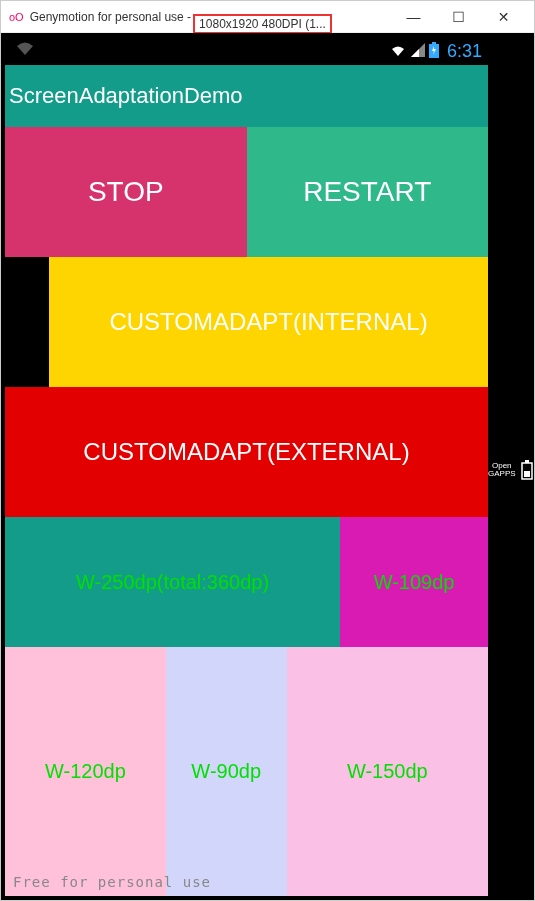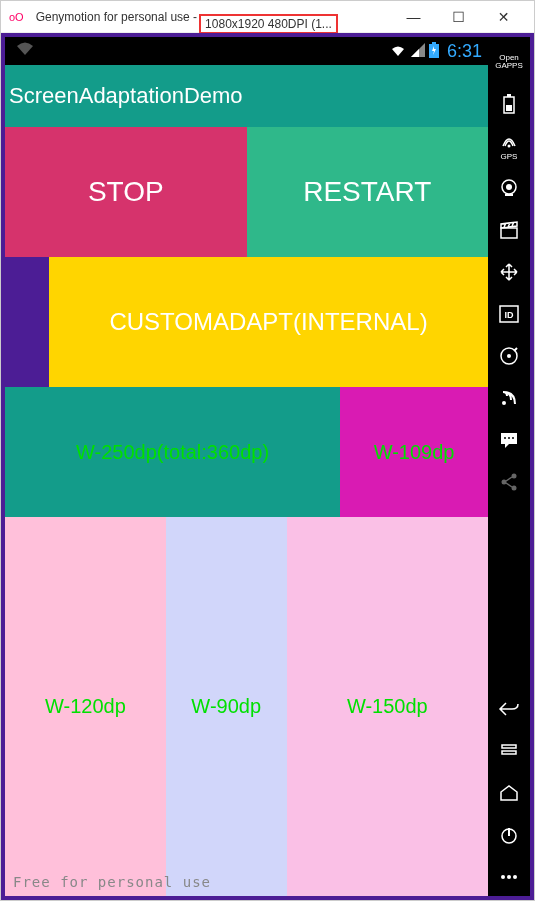--- a/index.html
+++ b/index.html
@@ -1,27 +1,27 @@
 <!DOCTYPE html>
 <html><head>
   <meta charset="utf-8">
   <style>
     * { margin: 0; padding: 0; box-sizing: border-box; }
     body { font-family: Arial, sans-serif; background: #fff; width: 535px; height: 901px; overflow: hidden; }
     
     .window { width: 535px; height: 901px; display: flex; flex-direction: column; border: 1px solid #ccc; }
     
     .titlebar { height: 32px; display: flex; align-items: center; padding: 0 8px; font-size: 12px; color: #333; background: #fff; border-bottom: 1px solid #eee; }
-    .titlebar-logo { color: #f06; font-size: 11px; margin-right: 12px; }
+    .titlebar-logo { color: #f06; font-size: 11px; margin-right: 6px; }
     .titlebar-text { flex: 0 0 auto; }
     .titlebar-highlight { border: 2px solid #e33; padding: 1px 4px; margin-left: 2px; margin-top: 14px; }
     .titlebar-spacer { flex: 1; }
     .titlebar-btn { width: 45px; height: 28px; display: flex; align-items: center; justify-content: center; font-size: 14px; color: #333; }
     
-    .device-area { flex: 1; display: flex; background: #4c1d95; padding: 4px; }
+    .device-area { flex: 1; display: flex; background: #000000; padding: 4px; }
     
     .statusbar { height: 28px; background: #000; display: flex; align-items: center; padding: 0 6px; color: #fff; font-size: 14px; justify-content: flex-end; gap: 4px; }
     .statusbar .wifi-dim { color: #555; margin-right: auto; font-size: 18px; margin-left: 4px; }
     .statusbar .batt { color: #3af; font-size: 14px; }
     .statusbar-time { color: #3af; font-size: 18px; margin-left: 4px; }
     
     .appbar { height: 62px; background: #139c8a; color: #fff; font-size: 22px; display: flex; align-items: center; padding-left: 4px; }
     
     .content { flex: 1; display: flex; flex-direction: column; }
     
@@ -41,21 +41,21 @@
     .w109 { flex: 1; background: #d91bb3; color: #00e000; display: flex; align-items: center; justify-content: center; font-size: 20px; }
     
     .w120 { width: 33.3%; background: #ffc0da; color: #00e000; display: flex; align-items: center; justify-content: center; font-size: 20px; }
     .w90 { width: 25%; background: #d1d6fa; color: #00e000; display: flex; align-items: center; justify-content: center; font-size: 20px; }
     .w150 { flex: 1; background: #fac0e6; color: #00e000; display: flex; align-items: center; justify-content: center; font-size: 20px; }
     
     .watermark { position: absolute; bottom: 6px; left: 8px; color: #888; font-size: 14px; letter-spacing: 1px; font-family: monospace; }
     
     .phone-wrapper { position: relative; flex: 1; display: flex; flex-direction: column; }
     
-    .sidebar { width: 42px; background: #000; display: flex; flex-direction: column; align-items: center; padding-top: 6px; gap: 4px; }
+    .sidebar { width: 42px; background: #000; display: flex; flex-direction: row; align-items: center; padding-top: 6px; gap: 4px; }
     .sidebar-btn { width: 38px; height: 38px; display: flex; align-items: center; justify-content: center; color: #fff; font-size: 18px; }
     .sidebar-btn svg { fill: #fff; }
     .sidebar-spacer { flex: 1; }
     .sidebar-txt { font-size: 8px; color: #fff; text-align: center; line-height: 1; }
   </style>
 </head>
 <body>
 
 <div class="window">
 
@@ -105,20 +105,23 @@
       </div>
 
       <div class="content">
         <div class="row row1">
           <div class="btn-stop">STOP</div>
           <div class="btn-restart">RESTART</div>
         </div>
         <div class="row row2">
           <div class="btn-internal">CUSTOMADAPT(INTERNAL)</div>
         </div>
+        <div class="row row3">
+          <div class="btn-external">CUSTOMADAPT(EXTERNAL)</div>
+        </div>
         <div class="row row4">
           <div class="w250">W-250dp(total:360dp)</div>
           <div class="w109">W-109dp</div>
         </div>
         <div class="row row5">
           <div class="w120">W-120dp</div>
           <div class="w90">W-90dp</div>
           <div class="w150">W-150dp</div>
         </div>
       </div>

